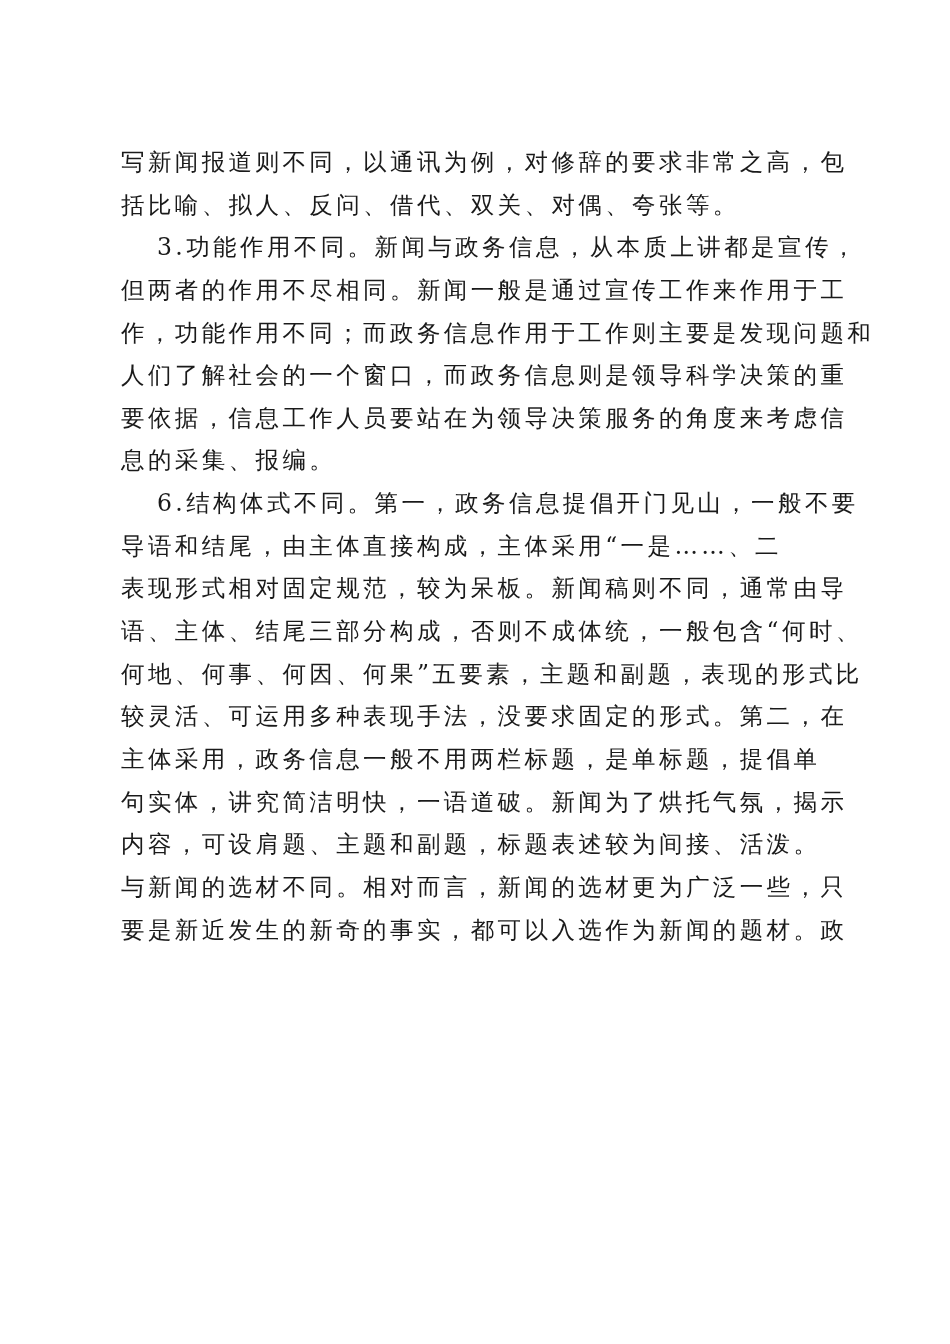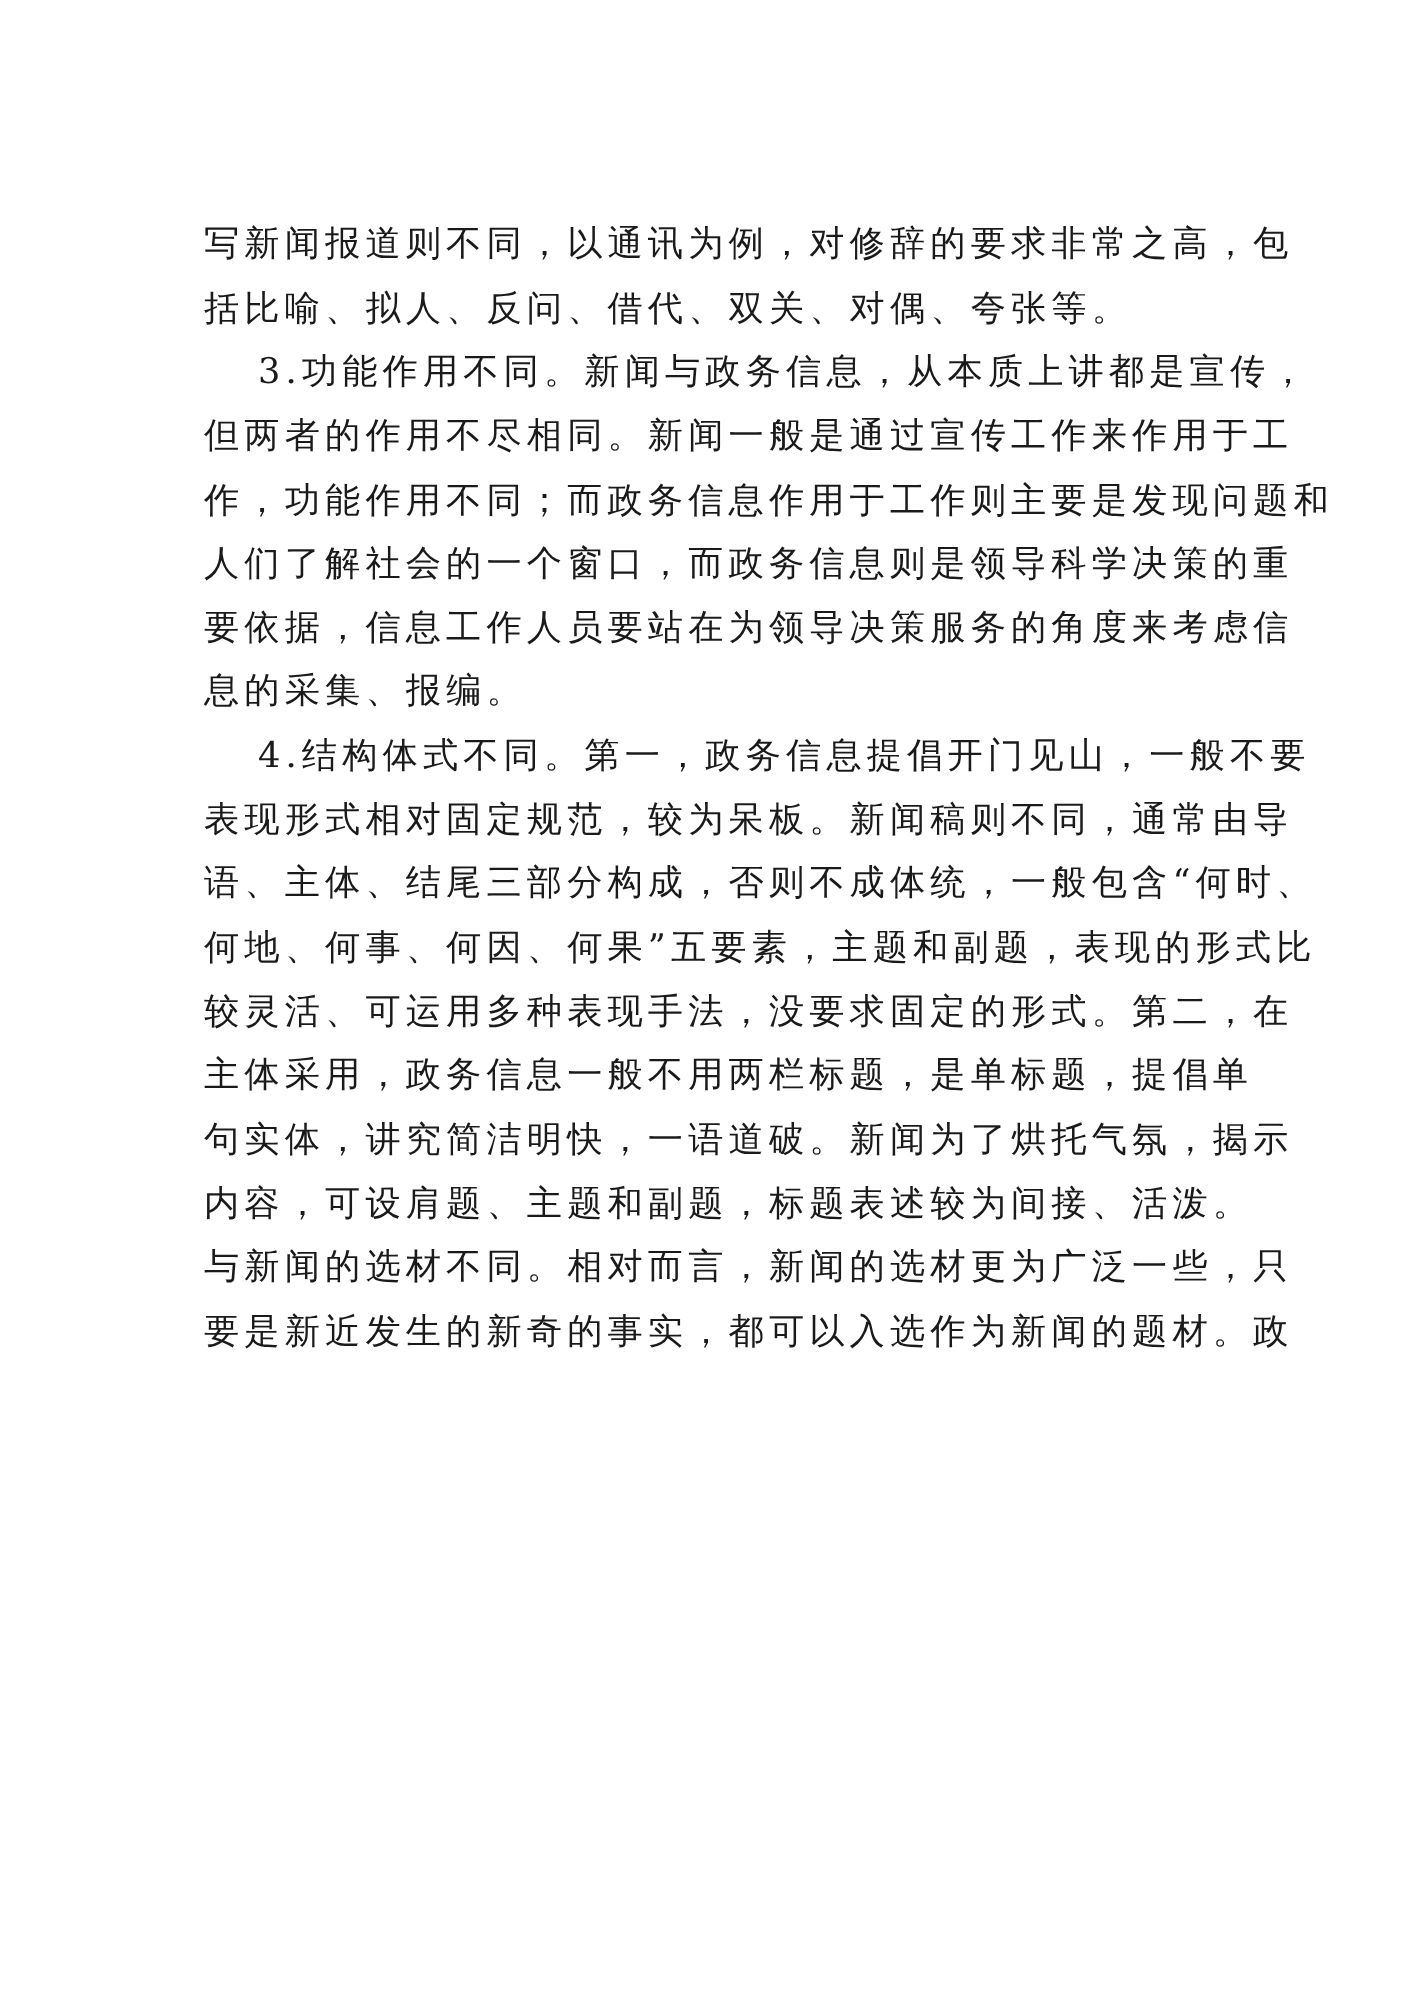--- a/index.html
+++ b/index.html
@@ -1,19 +1,19 @@
 <!DOCTYPE html>
 <html><head>
 <meta charset="utf-8">
 <style>
   html, body { margin: 0; padding: 0; background: #ffffff; }
   body { width: 950px; height: 1344px; position: relative; overflow: hidden; }
   .page {
     position: absolute;
-    left: 136px;
+    left: 121px;
     top: 141px;
     width: 715px;
     font-family: "DejaVu Serif", "Liberation Serif", serif;
     font-size: 23.5px;
     line-height: 42.65px;
     color: #1a1a1a;
     letter-spacing: 3.4px;
   }
   .para { margin: 0; padding: 0; text-align: justify; word-break: break-all; }
   .line { display: block; white-space: nowrap; height: 42.65px; }
@@ -32,21 +32,22 @@
   <div class="para">
     <span class="line indent">3.功能作用不同。新闻与政务信息，从本质上讲都是宣传，</span>
     <span class="line">但两者的作用不尽相同。新闻一般是通过宣传工作来作用于工</span>
     <span class="line">作，功能作用不同；而政务信息作用于工作则主要是发现问题和</span>
     <span class="line">人们了解社会的一个窗口，而政务信息则是领导科学决策的重</span>
     <span class="line">要依据，信息工作人员要站在为领导决策服务的角度来考虑信</span>
     <span class="line">息的采集、报编。</span>
   </div>
 
   <div class="para">
-    <span class="line indent">4.结构体式不同。第一，政务信息提倡开门见山，一般不要</span>
+    <span class="line indent">6.结构体式不同。第一，政务信息提倡开门见山，一般不要</span>
+    <span class="line">导语和结尾，由主体直接构成，主体采用“一是……、二</span>
     <span class="line">表现形式相对固定规范，较为呆板。新闻稿则不同，通常由导</span>
     <span class="line">语、主体、结尾三部分构成，否则不成体统，一般包含“何时、</span>
     <span class="line">何地、何事、何因、何果”五要素，主题和副题，表现的形式比</span>
     <span class="line">较灵活、可运用多种表现手法，没要求固定的形式。第二，在</span>
     <span class="line">主体采用，政务信息一般不用两栏标题，是单标题，提倡单</span>
     <span class="line">句实体，讲究简洁明快，一语道破。新闻为了烘托气氛，揭示</span>
     <span class="line">内容，可设肩题、主题和副题，标题表述较为间接、活泼。</span>
   </div>
 
   <div class="para">

